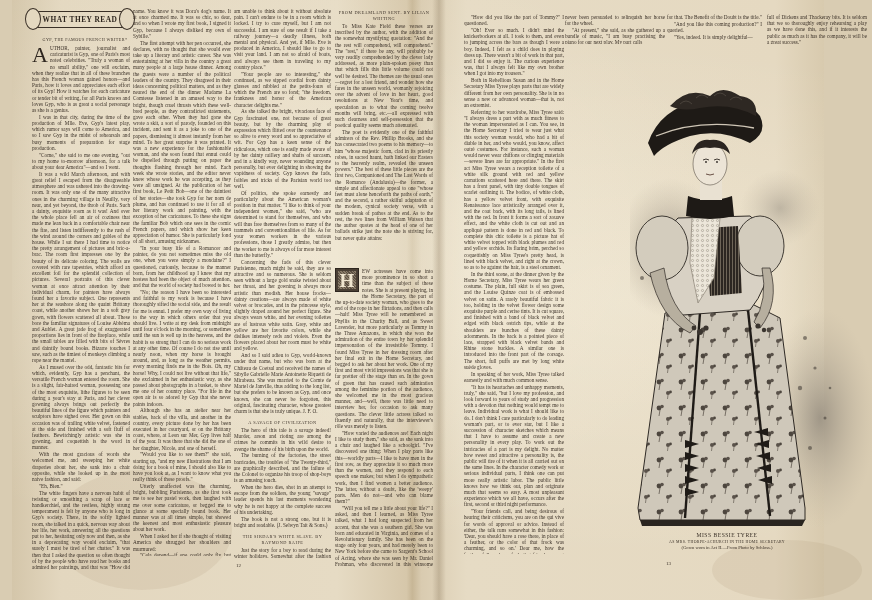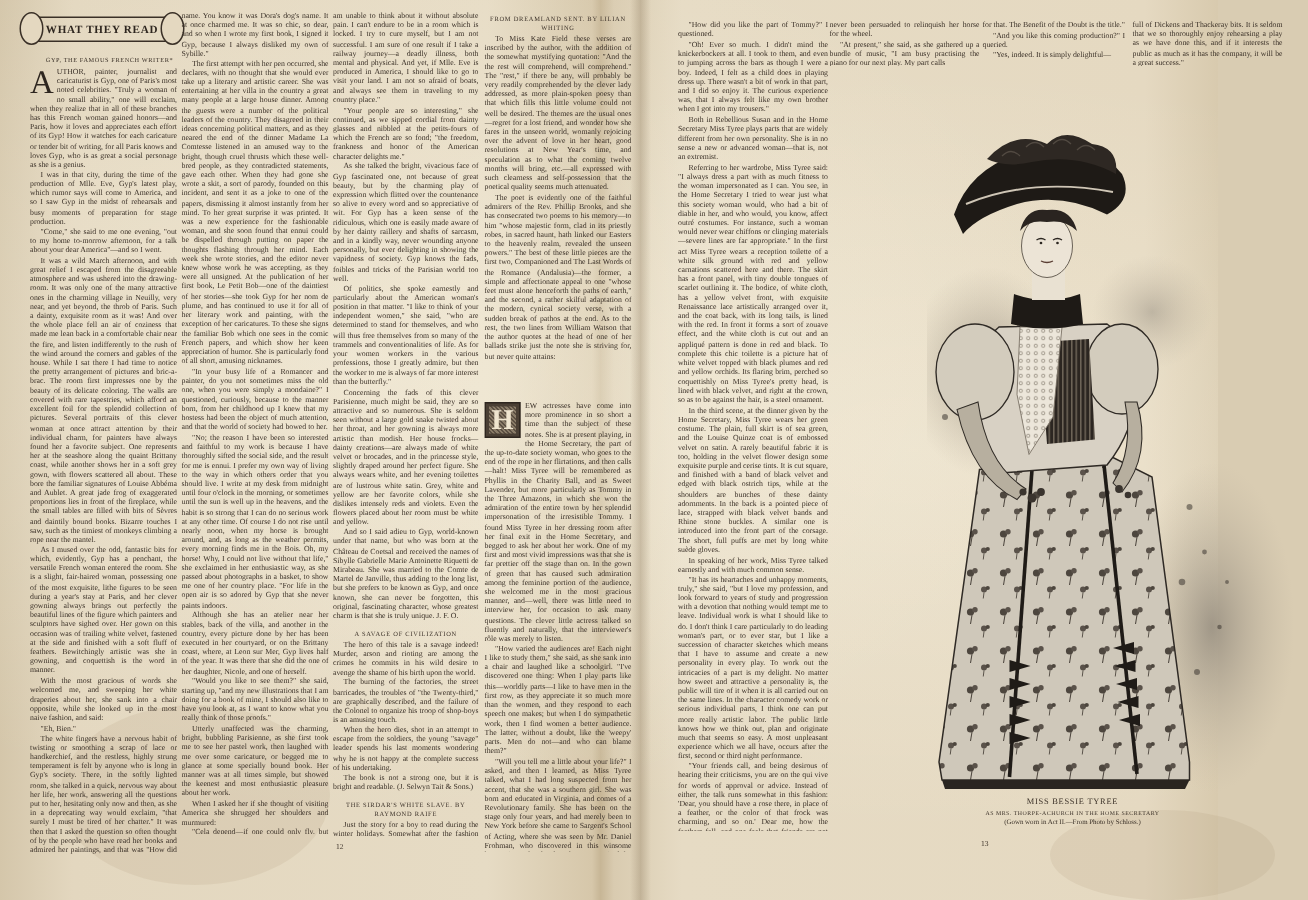--- a/index.html
+++ b/index.html
@@ -4,21 +4,21 @@
 <style>
   * { box-sizing: border-box; margin: 0; padding: 0; }
   html, body { width: 872px; height: 600px; overflow: hidden; }
   body {
     background: #d9ccb2;
     font-family: "Liberation Serif", "DejaVu Serif", serif;
     color: #3a3027;
     position: relative;
   }
   .spread {
-    position: absolute; left: 0; top: 0; width: 812px; height: 600px;
+    position: absolute; left: 12px; top: 0; width: 812px; height: 600px;
     background:
       radial-gradient(ellipse at 30% 40%, rgba(255,250,235,0.35), rgba(0,0,0,0) 60%),
       radial-gradient(ellipse at 75% 50%, rgba(255,250,235,0.30), rgba(0,0,0,0) 60%),
       linear-gradient(90deg, #d4c6aa 0%, #e3d7bf 6%, #e6dbc4 40%, #d6c7aa 48.6%, #c7b696 49.3%, #d9cbb0 50.4%, #e6dbc4 56%, #e5d9c1 94%, #d8caae 100%);
     text-decoration: underline;
   }
   .gutter {
     position: absolute; left: 420px; top: 0; width: 14px; height: 600px;
     background: linear-gradient(90deg, rgba(120,100,70,0) 0%, rgba(120,100,70,0.28) 50%, rgba(120,100,70,0) 100%);
   }

